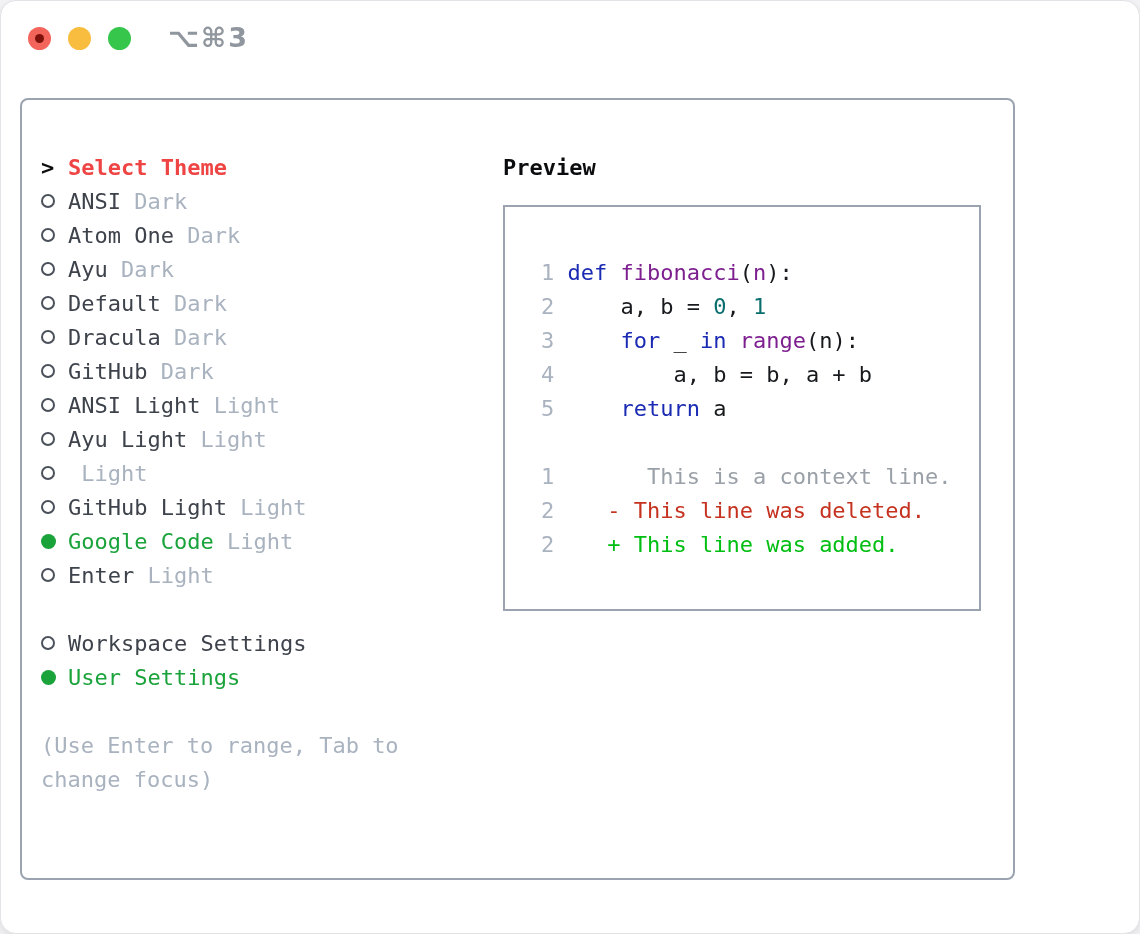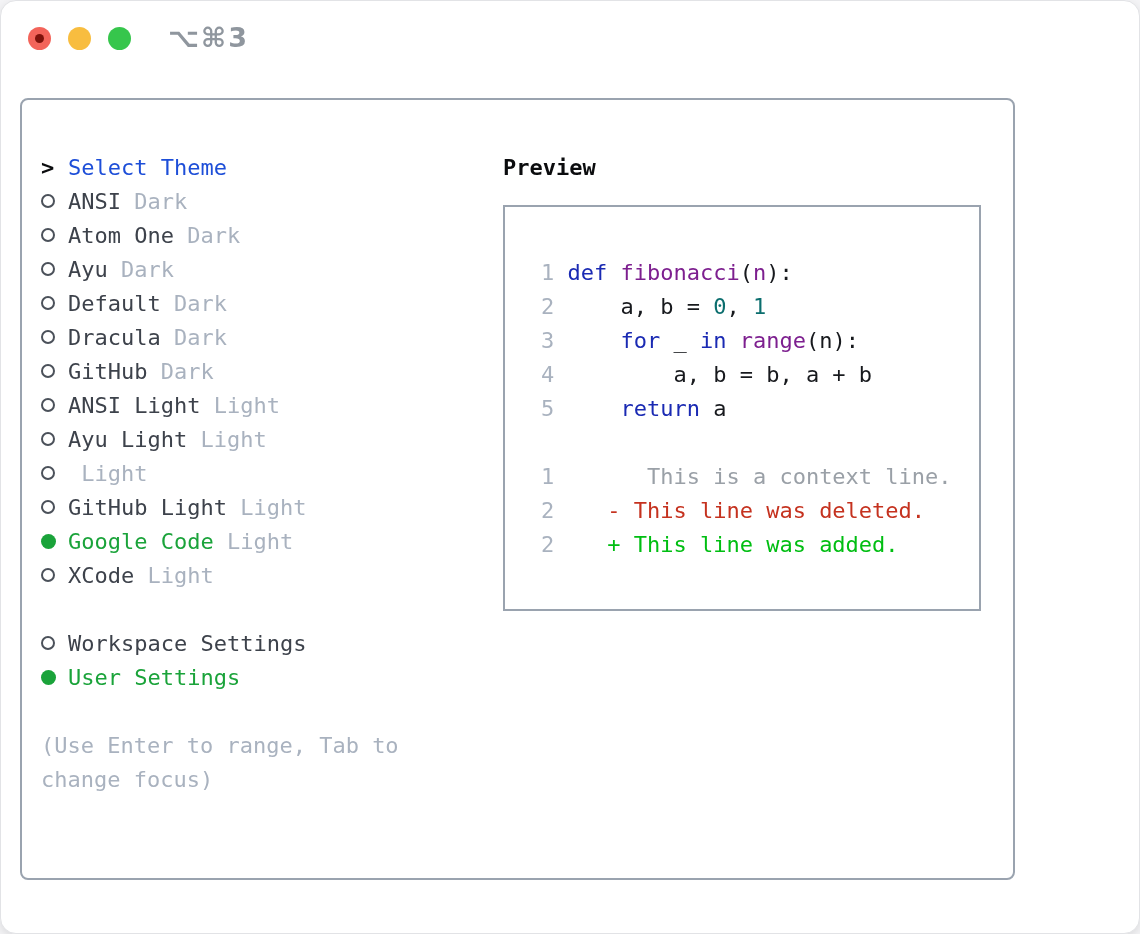--- a/index.html
+++ b/index.html
@@ -35,21 +35,21 @@
   }
   
   .panel {
     position: absolute; left: 19px; top: 97px; width: 995px; height: 782px;
     border: 2px solid var(--panel-border); border-radius: 8px; background: #fff;
   }
   .left-col { position: absolute; left: 19px; top: 50px; width: 455px; }
   .row { height: 34px; display: flex; align-items: center; font-size: 22px; white-space: pre; }
   .bullet-col { width: 27px; flex: 0 0 27px; display: flex; align-items: center; }
   .prompt { color: #0b0c0e; font-weight: bold; }
-  .hdr { color: #1d4ed8; font-weight: normal; }
+  .hdr { color: #ef4444; font-weight: bold; }
   .radio {
     width: 14px; height: 14px; border-radius: 50%;
     border: 2px solid #4b515a; background: transparent;
   }
   .selected .radio { border: none; background: var(--selected-green); width: 15px; height: 15px; }
   .item-name { color: var(--item-text); }
   .selected .item-name { color: var(--selected-green); }
   .variant { color: var(--muted); }
   .apply-hdr { color: #0b0c0e; font-weight: 600; }
   .help-row { height: 34px; display: flex; align-items: center; font-size: 22px; color: var(--muted); white-space: pre; }
@@ -96,21 +96,21 @@
           <div class="row"><span class="bullet-col"><span class="radio"></span></span><span class="item-name">Atom One</span><span class="variant"> Dark</span></div>
           <div class="row"><span class="bullet-col"><span class="radio"></span></span><span class="item-name">Ayu</span><span class="variant"> Dark</span></div>
           <div class="row"><span class="bullet-col"><span class="radio"></span></span><span class="item-name">Default</span><span class="variant"> Dark</span></div>
           <div class="row"><span class="bullet-col"><span class="radio"></span></span><span class="item-name">Dracula</span><span class="variant"> Dark</span></div>
           <div class="row"><span class="bullet-col"><span class="radio"></span></span><span class="item-name">GitHub</span><span class="variant"> Dark</span></div>
           <div class="row"><span class="bullet-col"><span class="radio"></span></span><span class="item-name">ANSI Light</span><span class="variant"> Light</span></div>
           <div class="row"><span class="bullet-col"><span class="radio"></span></span><span class="item-name">Ayu Light</span><span class="variant"> Light</span></div>
           <div class="row"><span class="bullet-col"><span class="radio"></span></span><span class="variant"> Light</span></div>
           <div class="row"><span class="bullet-col"><span class="radio"></span></span><span class="item-name">GitHub Light</span><span class="variant"> Light</span></div>
           <div class="row selected"><span class="bullet-col"><span class="radio"></span></span><span class="item-name">Google Code</span><span class="variant"> Light</span></div>
-          <div class="row"><span class="bullet-col"><span class="radio"></span></span><span class="item-name">XCode</span><span class="variant"> Light</span></div>
+          <div class="row"><span class="bullet-col"><span class="radio"></span></span><span class="item-name">Enter</span><span class="variant"> Light</span></div>
         </div>
 
       <div class="row"></div>
 
 
       <div id="apply-list">
           <div class="row"><span class="bullet-col"><span class="radio"></span></span><span class="item-name">Workspace Settings</span></div>
           <div class="row selected"><span class="bullet-col"><span class="radio"></span></span><span class="item-name">User Settings</span></div>
         </div>
 

